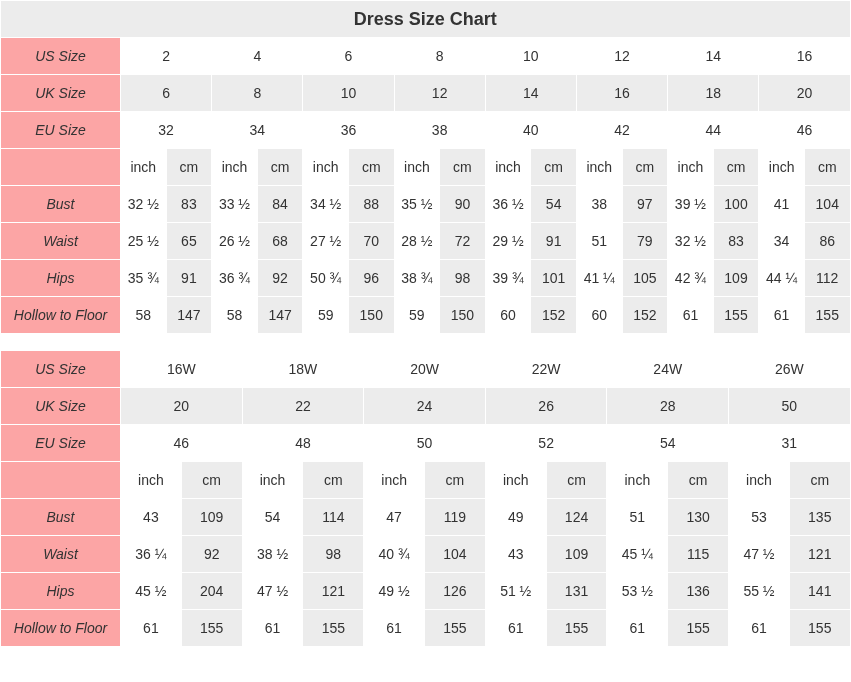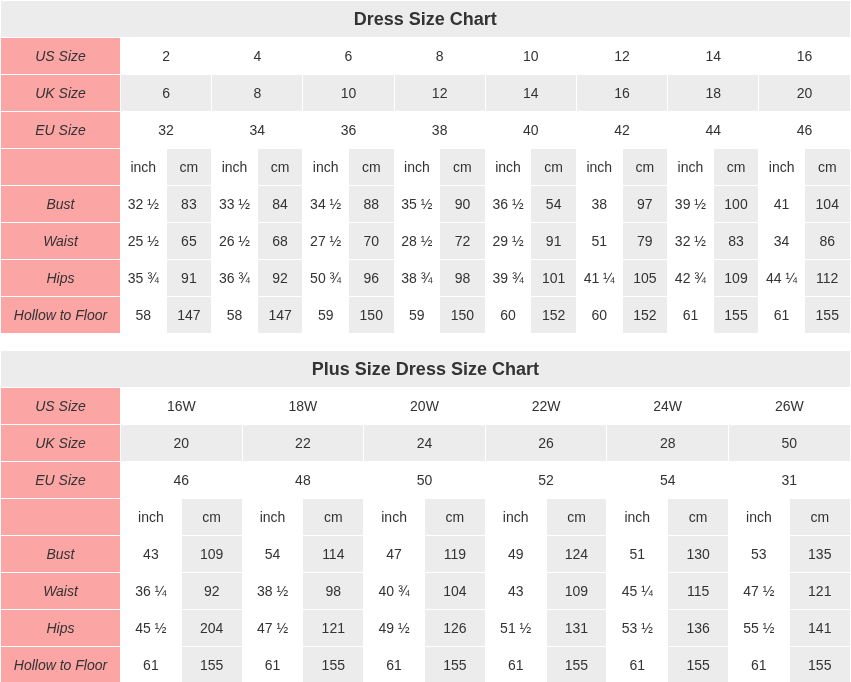--- a/index.html
+++ b/index.html
@@ -229,23 +229,20 @@
         <col style="width:60.8px">
       <col style="width:60.8px">
         <col style="width:60.8px">
       <col style="width:60.8px">
         <col style="width:60.8px">
       <col style="width:60.8px">
         <col style="width:60.8px">
     </colgroup>
     <tbody>
       <tr>
-        <td class="title-cell" colspan="13">Plus Size Dress Size Chart</td>
-      </tr>
-      <tr>
         <td class="label-cell">US Size</td>
         <td class="shade-a" colspan="2">16W</td>
         <td class="shade-a" colspan="2">18W</td>
         <td class="shade-a" colspan="2">20W</td>
         <td class="shade-a" colspan="2">22W</td>
         <td class="shade-a" colspan="2">24W</td>
         <td class="shade-a" colspan="2">26W</td>
       </tr>
       <tr>
         <td class="label-cell">UK Size</td>

